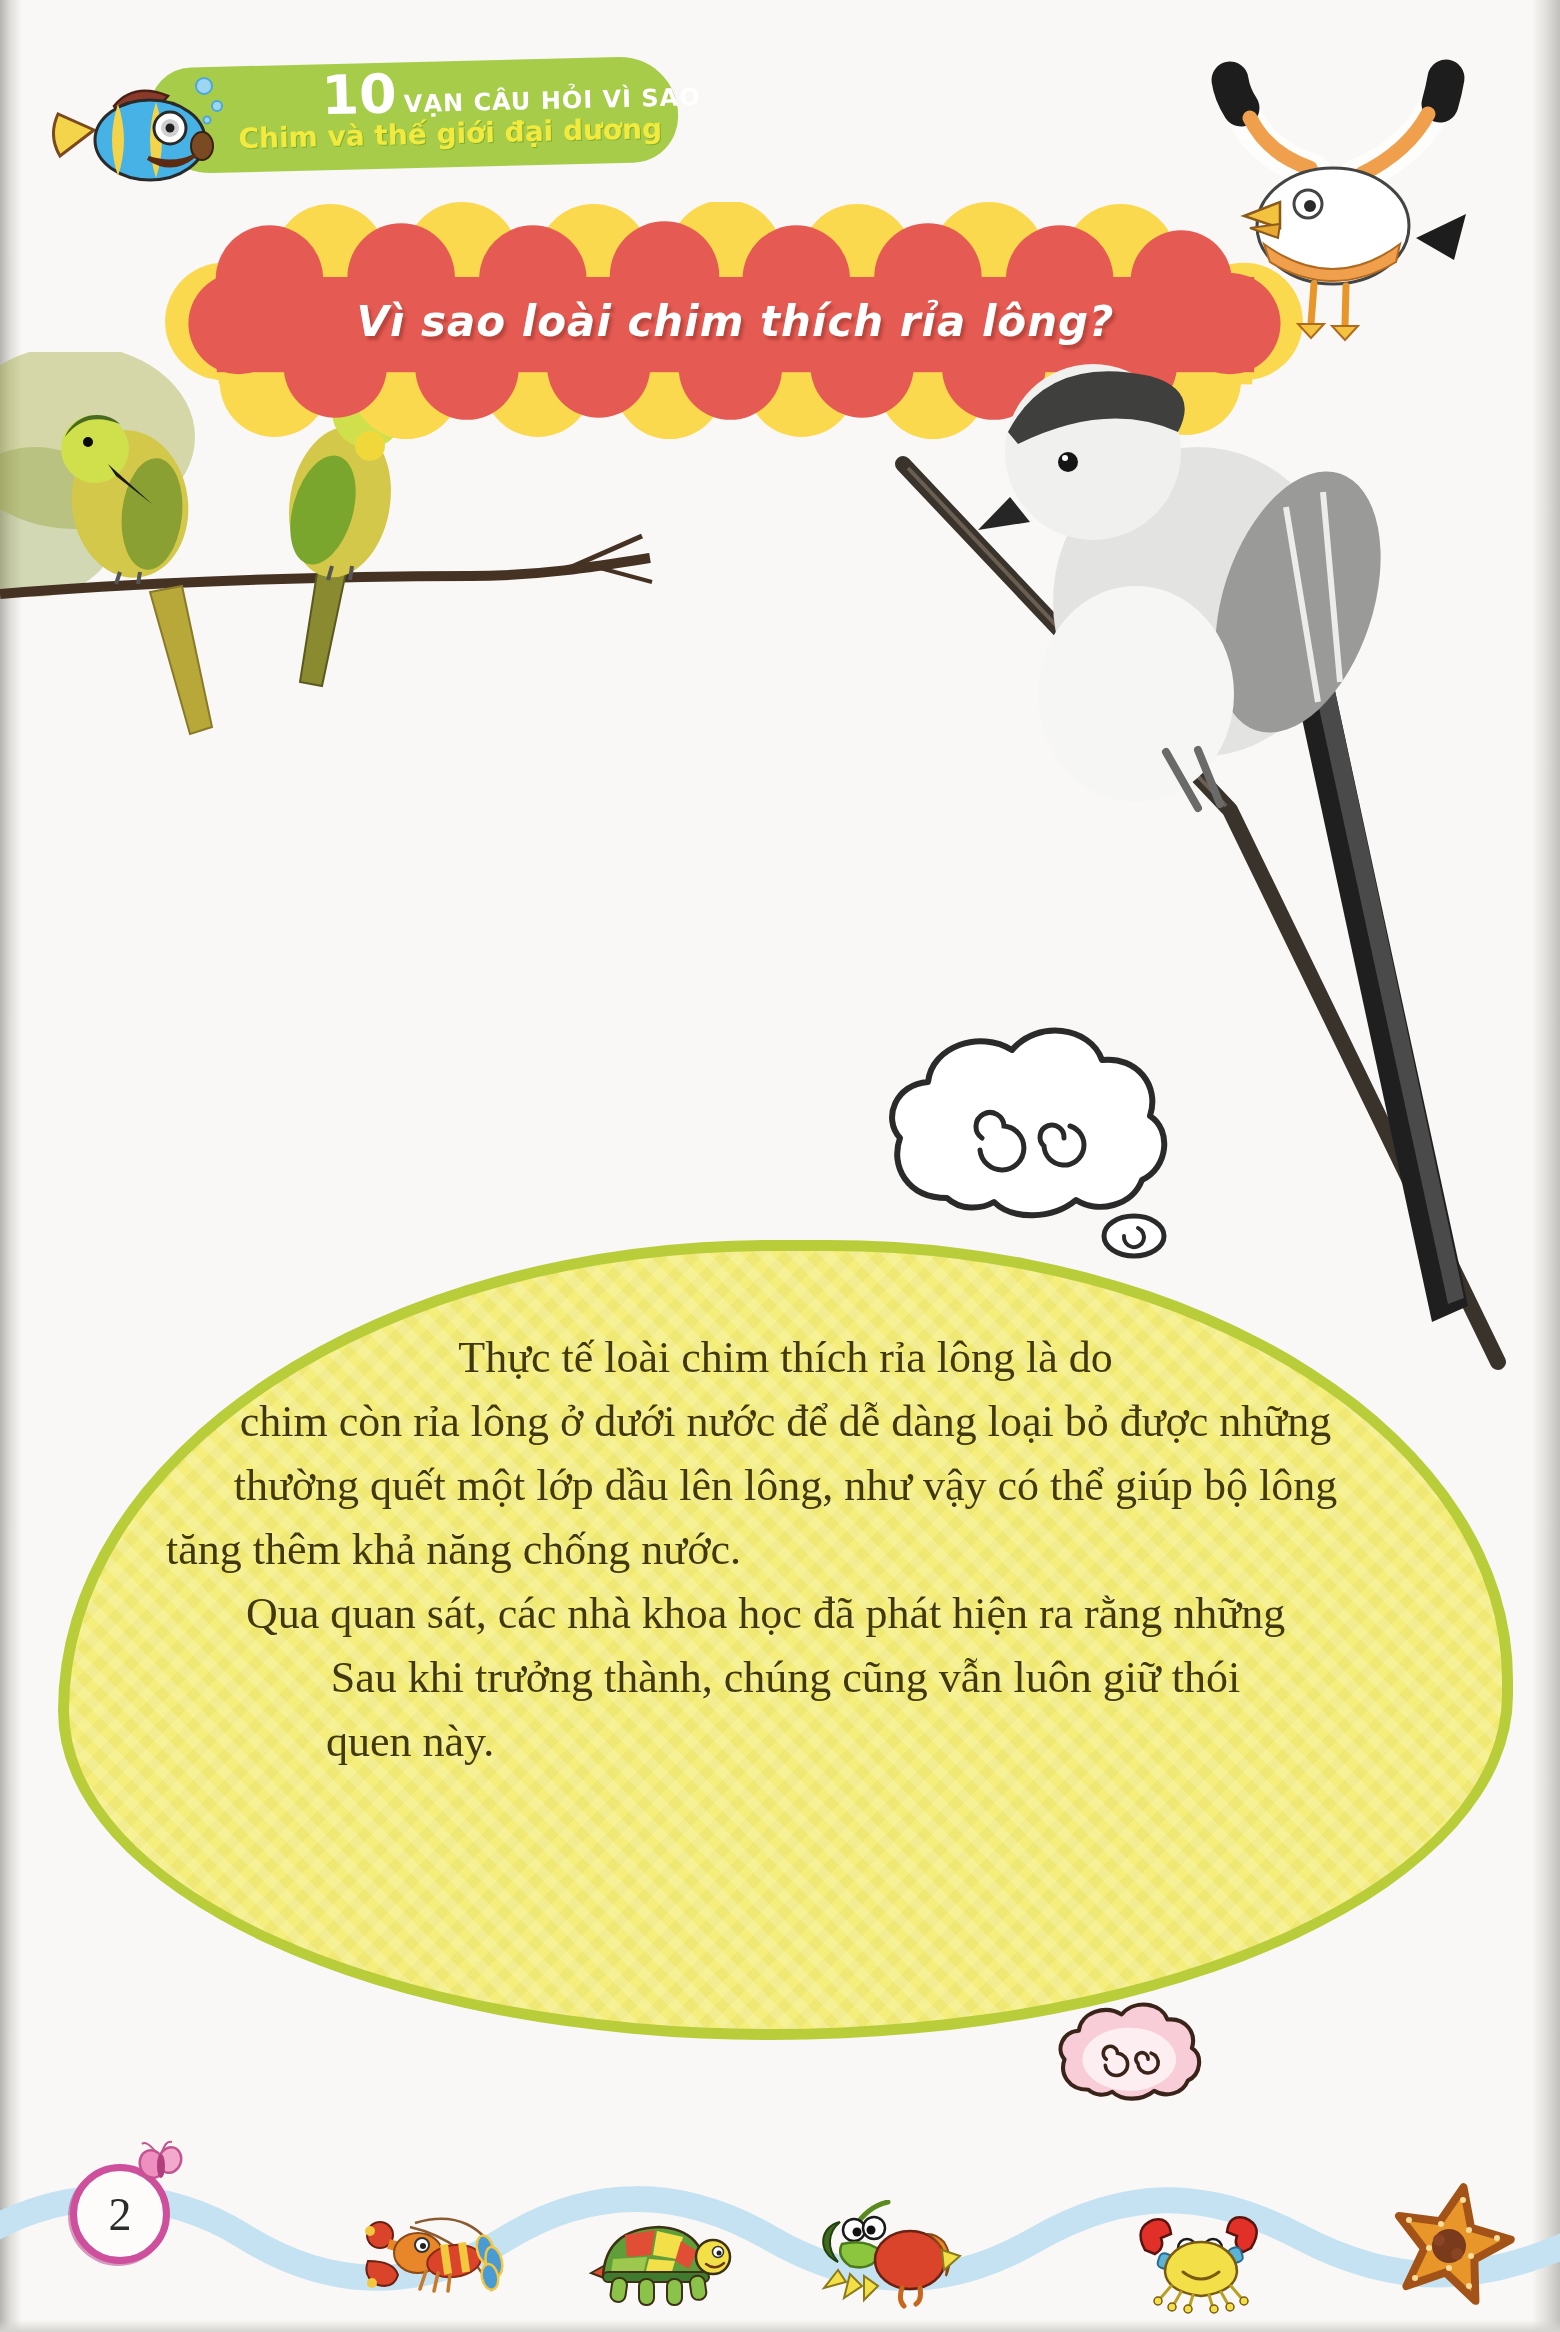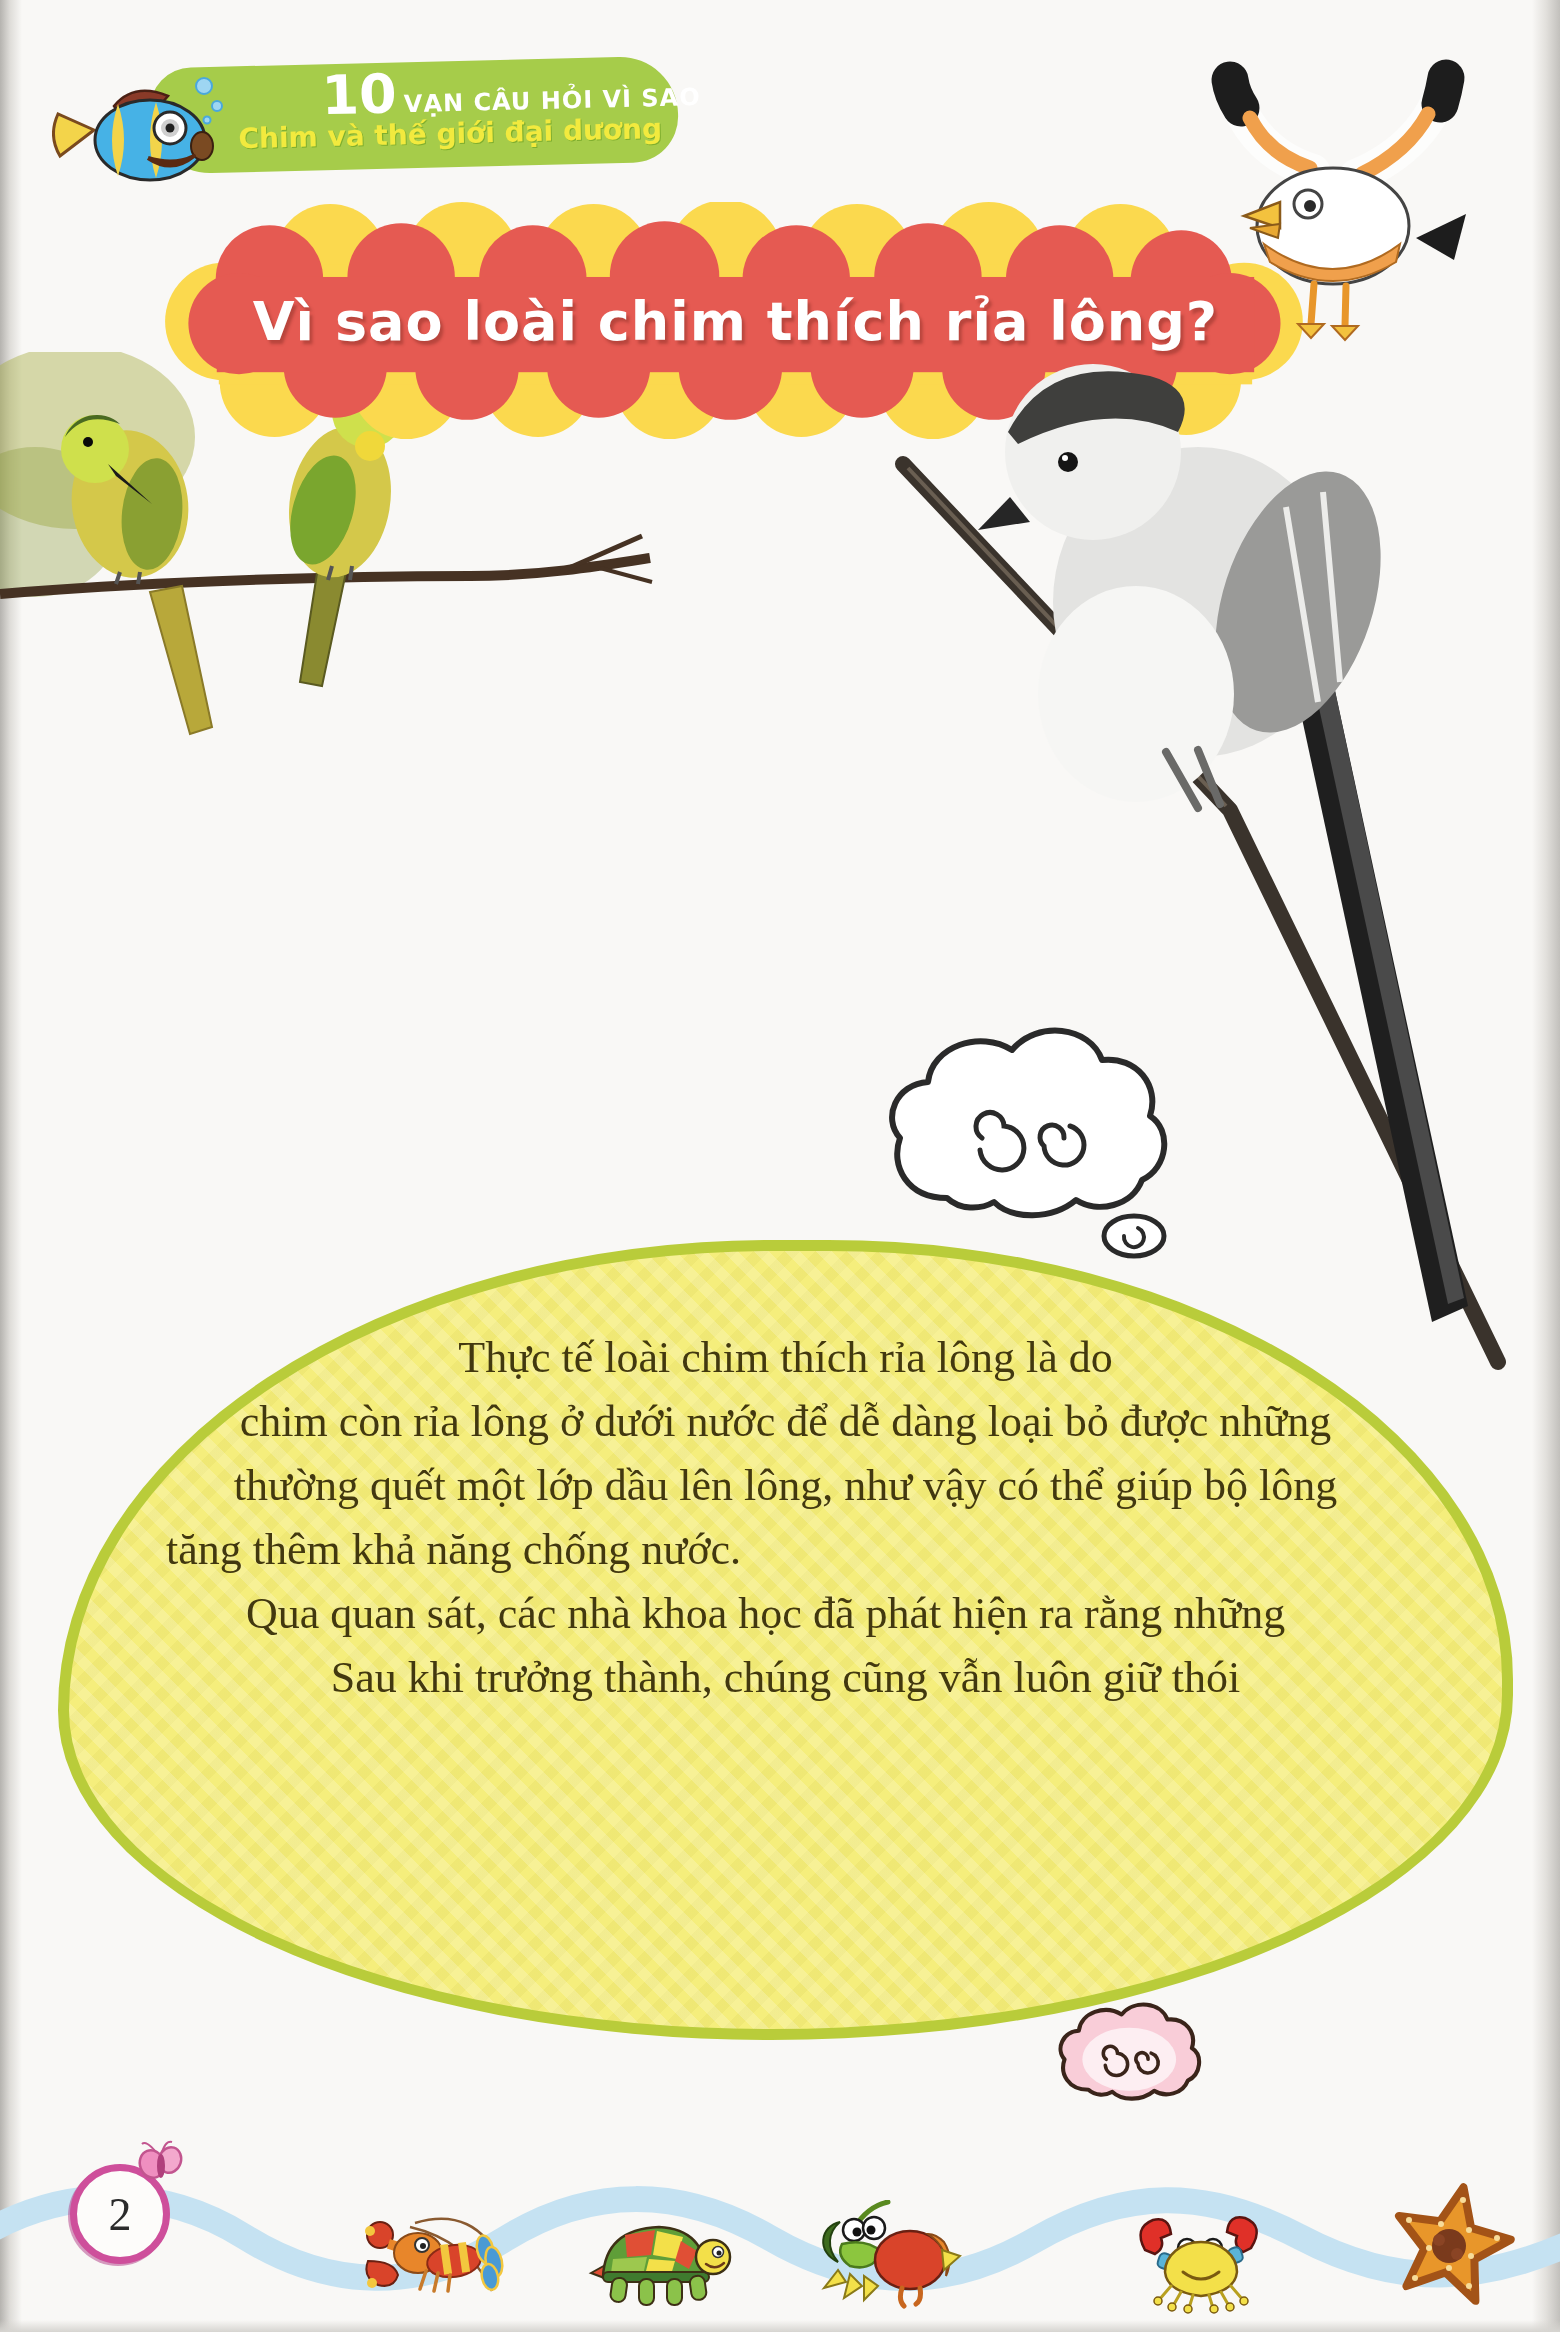--- a/index.html
+++ b/index.html
@@ -24,21 +24,21 @@
   .logo-series{font-size:24px;font-weight:bold;letter-spacing:1px;margin-left:7px;}
   .logo-sub{position:absolute;left:88px;top:56px;font-size:28px;font-weight:bold;
     color:#f2ea3e;font-family:"DejaVu Sans",sans-serif;white-space:nowrap;
     text-shadow:1px 1px 0 #7fae2e;}
   .fish{left:52px;top:66px;width:205px;height:122px;z-index:3;}
   .seagull{left:1128px;top:56px;width:432px;height:312px;z-index:4;}
 
   
   .title-cloud{left:158px;top:202px;width:1155px;height:238px;z-index:2;}
   .title-text{position:absolute;inset:0;display:flex;align-items:center;justify-content:center;
-    font-family:"DejaVu Sans",sans-serif;font-weight:bold;font-size:54px;
+    font-family:"DejaVu Sans",sans-serif;font-style:italic;font-weight:bold;font-size:42px;
     color:#ffffff;letter-spacing:1px;text-shadow:3px 4px 3px rgba(130,45,35,.45);}
 
   
   .birds-left{left:0;top:352px;width:655px;height:455px;z-index:1;}
   .bird-right{left:868px;top:282px;width:692px;height:1118px;z-index:3;}
 
   .cloud-doodle{left:862px;top:998px;width:335px;height:275px;z-index:4;}
   .pink-cloud{left:1038px;top:1988px;width:185px;height:140px;z-index:5;}
 
   
@@ -223,20 +223,21 @@
 
   <div class="abs text-cloud">
     <div class="text-cloud-bg"></div>
     <div class="text-lines">
       <div class="tl c">Thực tế loài chim thích rỉa lông là do</div>
       <div class="tl c">chim còn rỉa lông ở dưới nước để dễ dàng loại bỏ được những</div>
       <div class="tl c">thường quết một lớp dầu lên lông, như vậy có thể giúp bộ lông</div>
       <div class="tl l1">tăng thêm khả năng chống nước.</div>
       <div class="tl l2">Qua quan sát, các nhà khoa học đã phát hiện ra rằng những</div>
       <div class="tl c">Sau khi trưởng thành, chúng cũng vẫn luôn giữ thói</div>
+      <div class="tl l4">quen này.</div>
     </div>
   </div>
 
   <svg class="abs pink-cloud" viewBox="0 0 335 275">
     <path d="M85,200 C45,200 28,168 38,140 C20,120 34,86 66,84 C70,48 118,32 150,52 C175,22 228,28 240,62 C275,58 298,88 288,118 C310,132 306,170 280,182 C270,208 236,216 214,202 C190,222 150,222 132,204 C118,212 98,212 85,200 Z" fill="#f9cdd8" stroke="#3a241a" stroke-width="8" stroke-linejoin="round"></path>
     <ellipse cx="165" cy="140" rx="92" ry="62" fill="#fdeef2"></ellipse>
     <path d="M118,152 a22,22 0 1 0 24,-24 a14,14 0 1 0 -22,12" stroke="#3a241a" stroke-width="7" fill="none" stroke-linecap="round"></path>
     <path d="M208,128 a20,20 0 1 1 -26,20 a12,12 0 1 1 20,-8" stroke="#3a241a" stroke-width="7" fill="none" stroke-linecap="round"></path>
   </svg>
 

